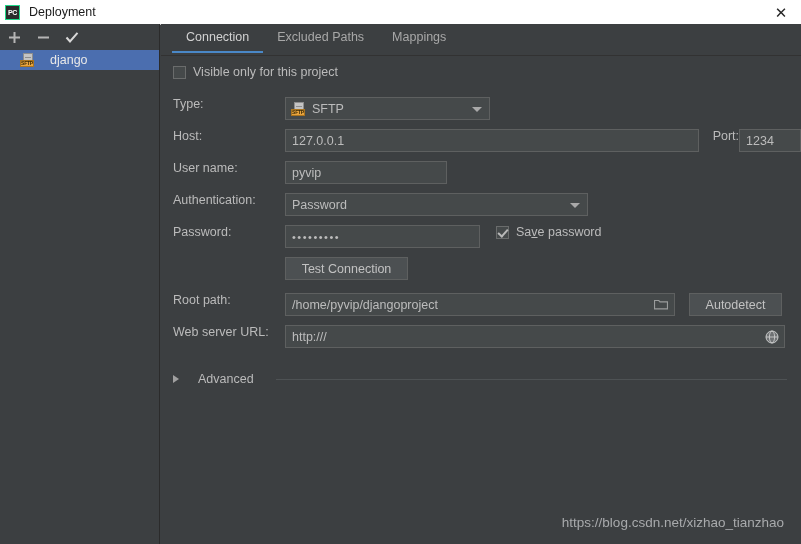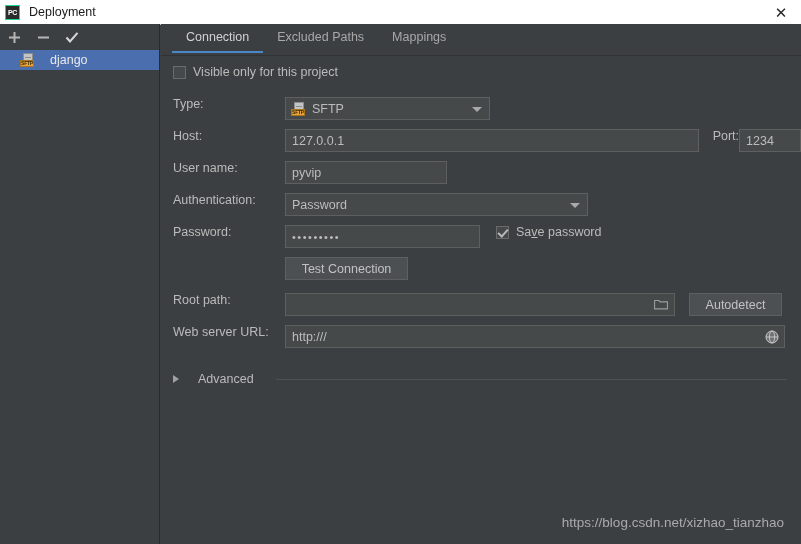--- a/index.html
+++ b/index.html
@@ -370,20 +370,21 @@
       </div>
 
       <div class="row">
         <div class="lbl"></div>
         <div class="btn" style="width:123px;">Test Connection</div>
       </div>
 
       <div class="row" style="margin-top:10px;">
         <div class="lbl">Root path:</div>
         <div class="field" style="width:390px; padding-right:26px;">
+          <span>/home/pyvip/djangoproject</span>
           <span class="folder-btn">
             <svg width="14" height="11" viewBox="0 0 14 11">
               <path d="M0.5 1.5 h4.3 l1.2 1.4 H13.5 v7 H0.5 z" fill="none" stroke="#9a9c9c" stroke-width="1.2"></path>
             </svg>
           </span>
         </div>
         <div class="btn" style="width:93px; margin-left:14px;">Autodetect</div>
       </div>
 
       <div class="row">

